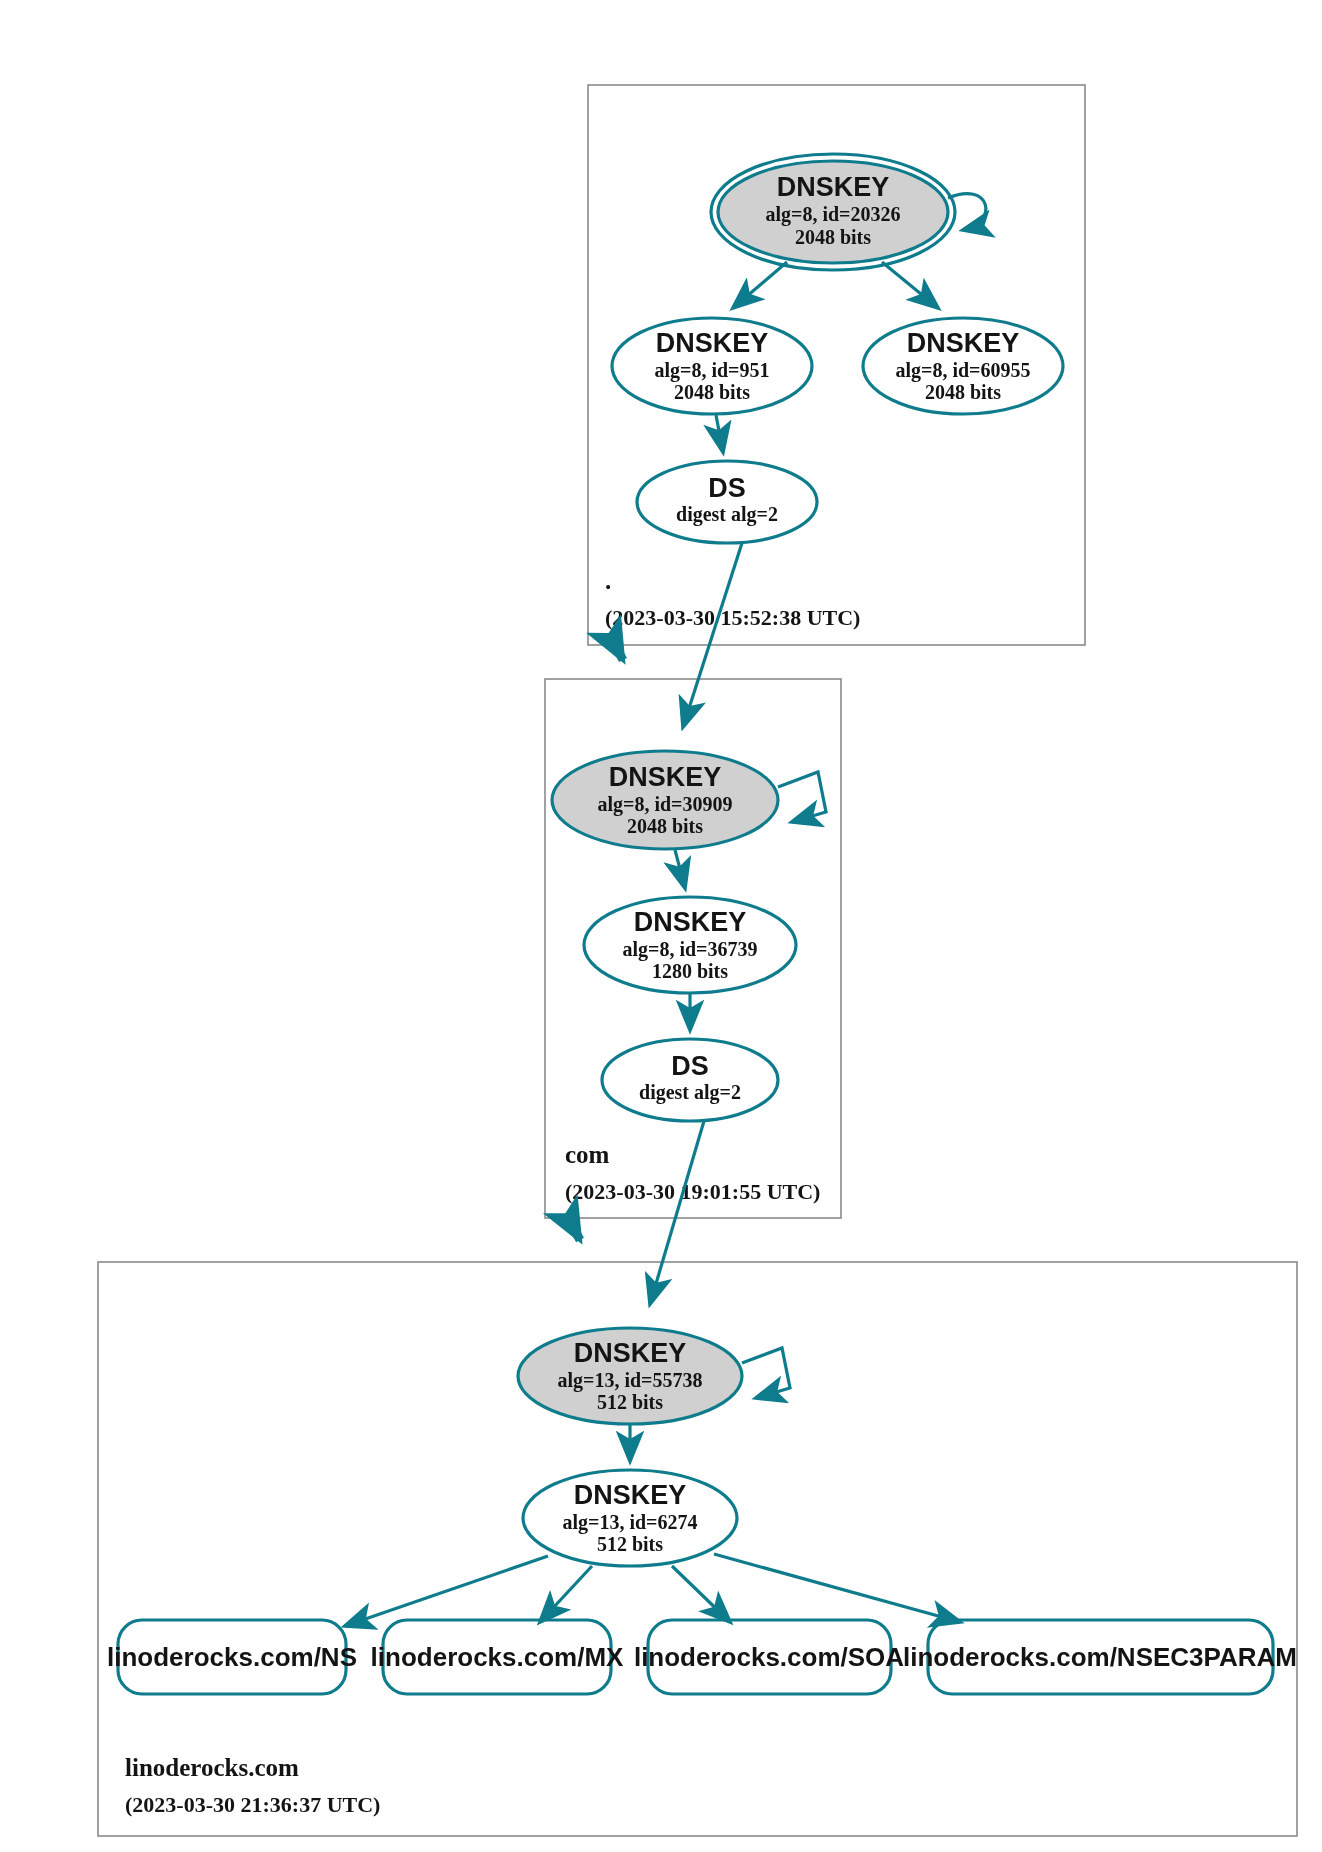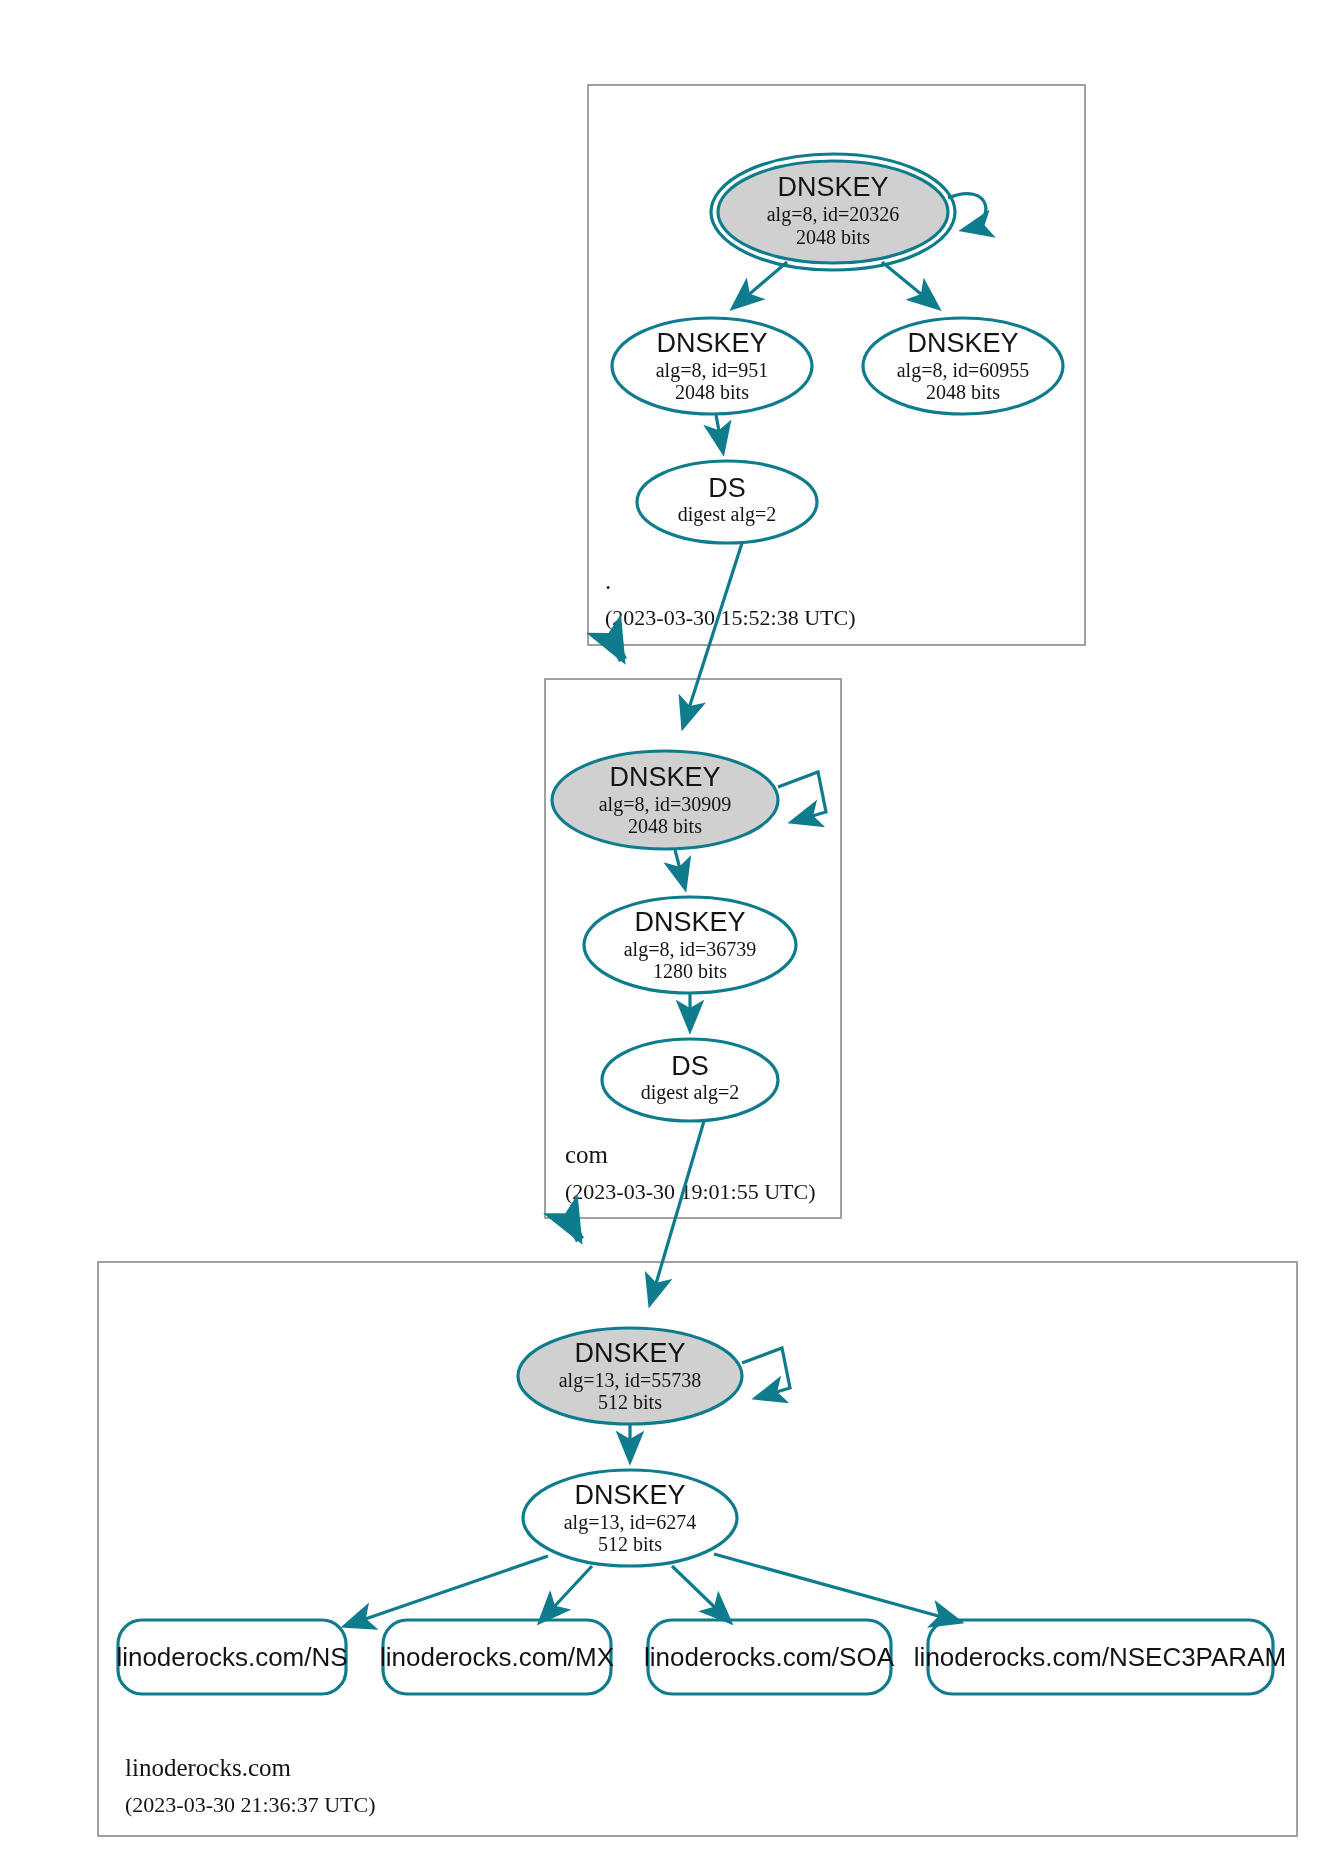--- a/index.html
+++ b/index.html
@@ -1,17 +1,17 @@
 <!DOCTYPE html>
 <html><head>
 <meta charset="utf-8">
 <style>
   html,body{margin:0;padding:0;background:#ffffff;}
   body{width:1322px;height:1852px;font-family:"Liberation Sans",sans-serif;overflow:hidden;}
-  #stage{position:relative;width:1322px;height:1852px;}
+  #stage{position:relative;width:1322px;height:1852px;font-weight:bold;}
   svg{display:block;}
   .zone-box{fill:#ffffff;stroke:#8a8a8a;stroke-width:1.6;}
   .node-ell{stroke:#0e7c8c;stroke-width:3.2;}
   .node-ell.secure{fill:#d0d0d0;}
   .node-ell.plain{fill:#ffffff;}
   .rr-box{fill:#ffffff;stroke:#0e7c8c;stroke-width:3.2;}
   .edge{stroke:#0e7c8c;stroke-width:3.2;fill:none;}
   .edge-thick{stroke:#0e7c8c;stroke-width:9;fill:none;}
   .t-title{font-family:"Liberation Sans",sans-serif;font-size:27px;fill:#141414;text-anchor:middle;}
   .t-sub{font-family:"Liberation Serif",serif;font-size:20px;fill:#141414;text-anchor:middle;}

